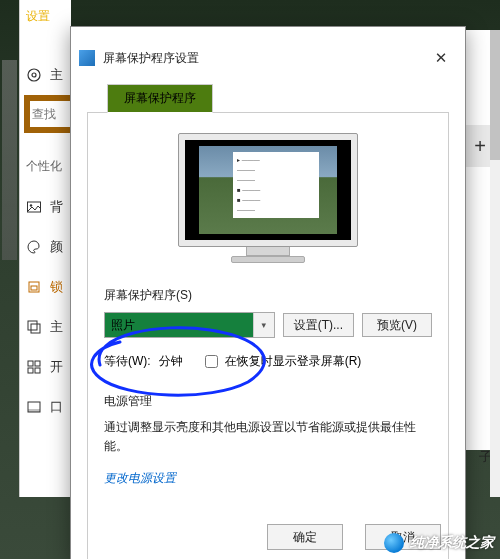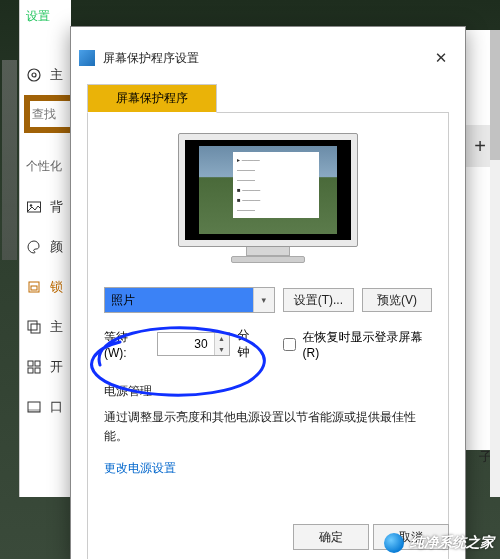--- a/index.html
+++ b/index.html
@@ -36,21 +36,21 @@
     width: 51px;
     height: 497px;
     background: #fff;
     border-left: 1px solid #ccc;
   }
   .settings-title {
     position: absolute;
     left: 26px;
     top: 8px;
     font-size: 12px;
-    color: #22c55e;
+    color: #eab308;
   }
   
   .sidebar {
     position: absolute;
     left: 20px;
     top: 55px;
     width: 50px;
     color: #333;
   }
   .sidebar-row {
@@ -175,26 +175,27 @@
     background: transparent;
     border: none;
   }
   .dialog-body {
     padding: 10px 16px 12px 16px;
   }
   .tab {
     display: inline-block;
     border: 1px solid #ccc;
     border-bottom: 1px solid #fff;
-    padding: 5px 28px;
-    font-size: 12px;
-    background: #eab308;
+    padding: 5px 16px;
+    font-size: 12px;
+    background: #4d7c0f;
     position: relative;
     top: 1px;
     z-index: 2;
+    margin-left: 20px;
   }
   .tab-panel {
     border: 1px solid #ccc;
     padding: 16px 16px 12px 16px;
     min-height: 420px;
     position: relative;
   }
   
   .monitor {
     width: 180px;
@@ -257,21 +258,21 @@
   .row {
     display: flex;
     align-items: center;
     gap: 8px;
     margin-bottom: 14px;
   }
   .combo {
     flex: 1;
     height: 24px;
     border: 1px solid #aaa;
-    background: #3b82f6;
+    background: #15803d;
     display: flex;
     align-items: center;
     padding: 0 6px;
     font-size: 12px;
     position: relative;
   }
   .combo .arrow {
     position: absolute;
     right: 0;
     top: 0;
@@ -340,27 +341,28 @@
   .pm-desc {
     font-size: 12px;
     color: #222;
     line-height: 1.6;
     margin: 8px 0 14px 0;
   }
   .link {
     color: #0066cc;
     font-size: 12px;
     text-decoration: none;
+    font-style: italic;
   }
   .dialog-footer {
     position: absolute;
     bottom: 10px;
-    right: 16px;
-    display: flex;
-    gap: 4px;
+    right: 24px;
+    display: flex;
+    gap: 22px;
     align-items: center;
   }
   .dialog-footer .btn {
     min-width: 76px;
     height: 26px;
   }
   
   .annotation {
     position: absolute;
     pointer-events: none;
@@ -509,39 +511,33 @@
               <div>■ ———</div>
               <div>■ ———</div>
               <div>———</div>
             </div>
           </div>
         </div>
         <div class="monitor-stand"></div>
         <div class="monitor-base"></div>
       </div>
 
+      <div class="group-label">屏幕保护程序(S)</div>
 
       <div class="row">
         <div class="combo">
           <span>照片</span>
           <span class="arrow">▾</span>
         </div>
         <button class="btn">设置(T)...</button>
         <button class="btn">预览(V)</button>
       </div>
 
       <div class="wait-row">
         <span>等待(W):</span>
-        <div class="spin">
-          <input type="text" value="30" style="">
-          <div class="spin-btns">
-            <button>▲</button>
-            <button>▼</button>
-          </div>
-        </div>
         <span>分钟</span>
         <label class="chk">
           <input type="checkbox" style="">
           <span>在恢复时显示登录屏幕(R)</span>
         </label>
       </div>
 
       <div class="pm-section">
         <div class="group-label">电源管理</div>
         <div class="pm-desc">通过调整显示亮度和其他电源设置以节省能源或提供最佳性能。</div>

